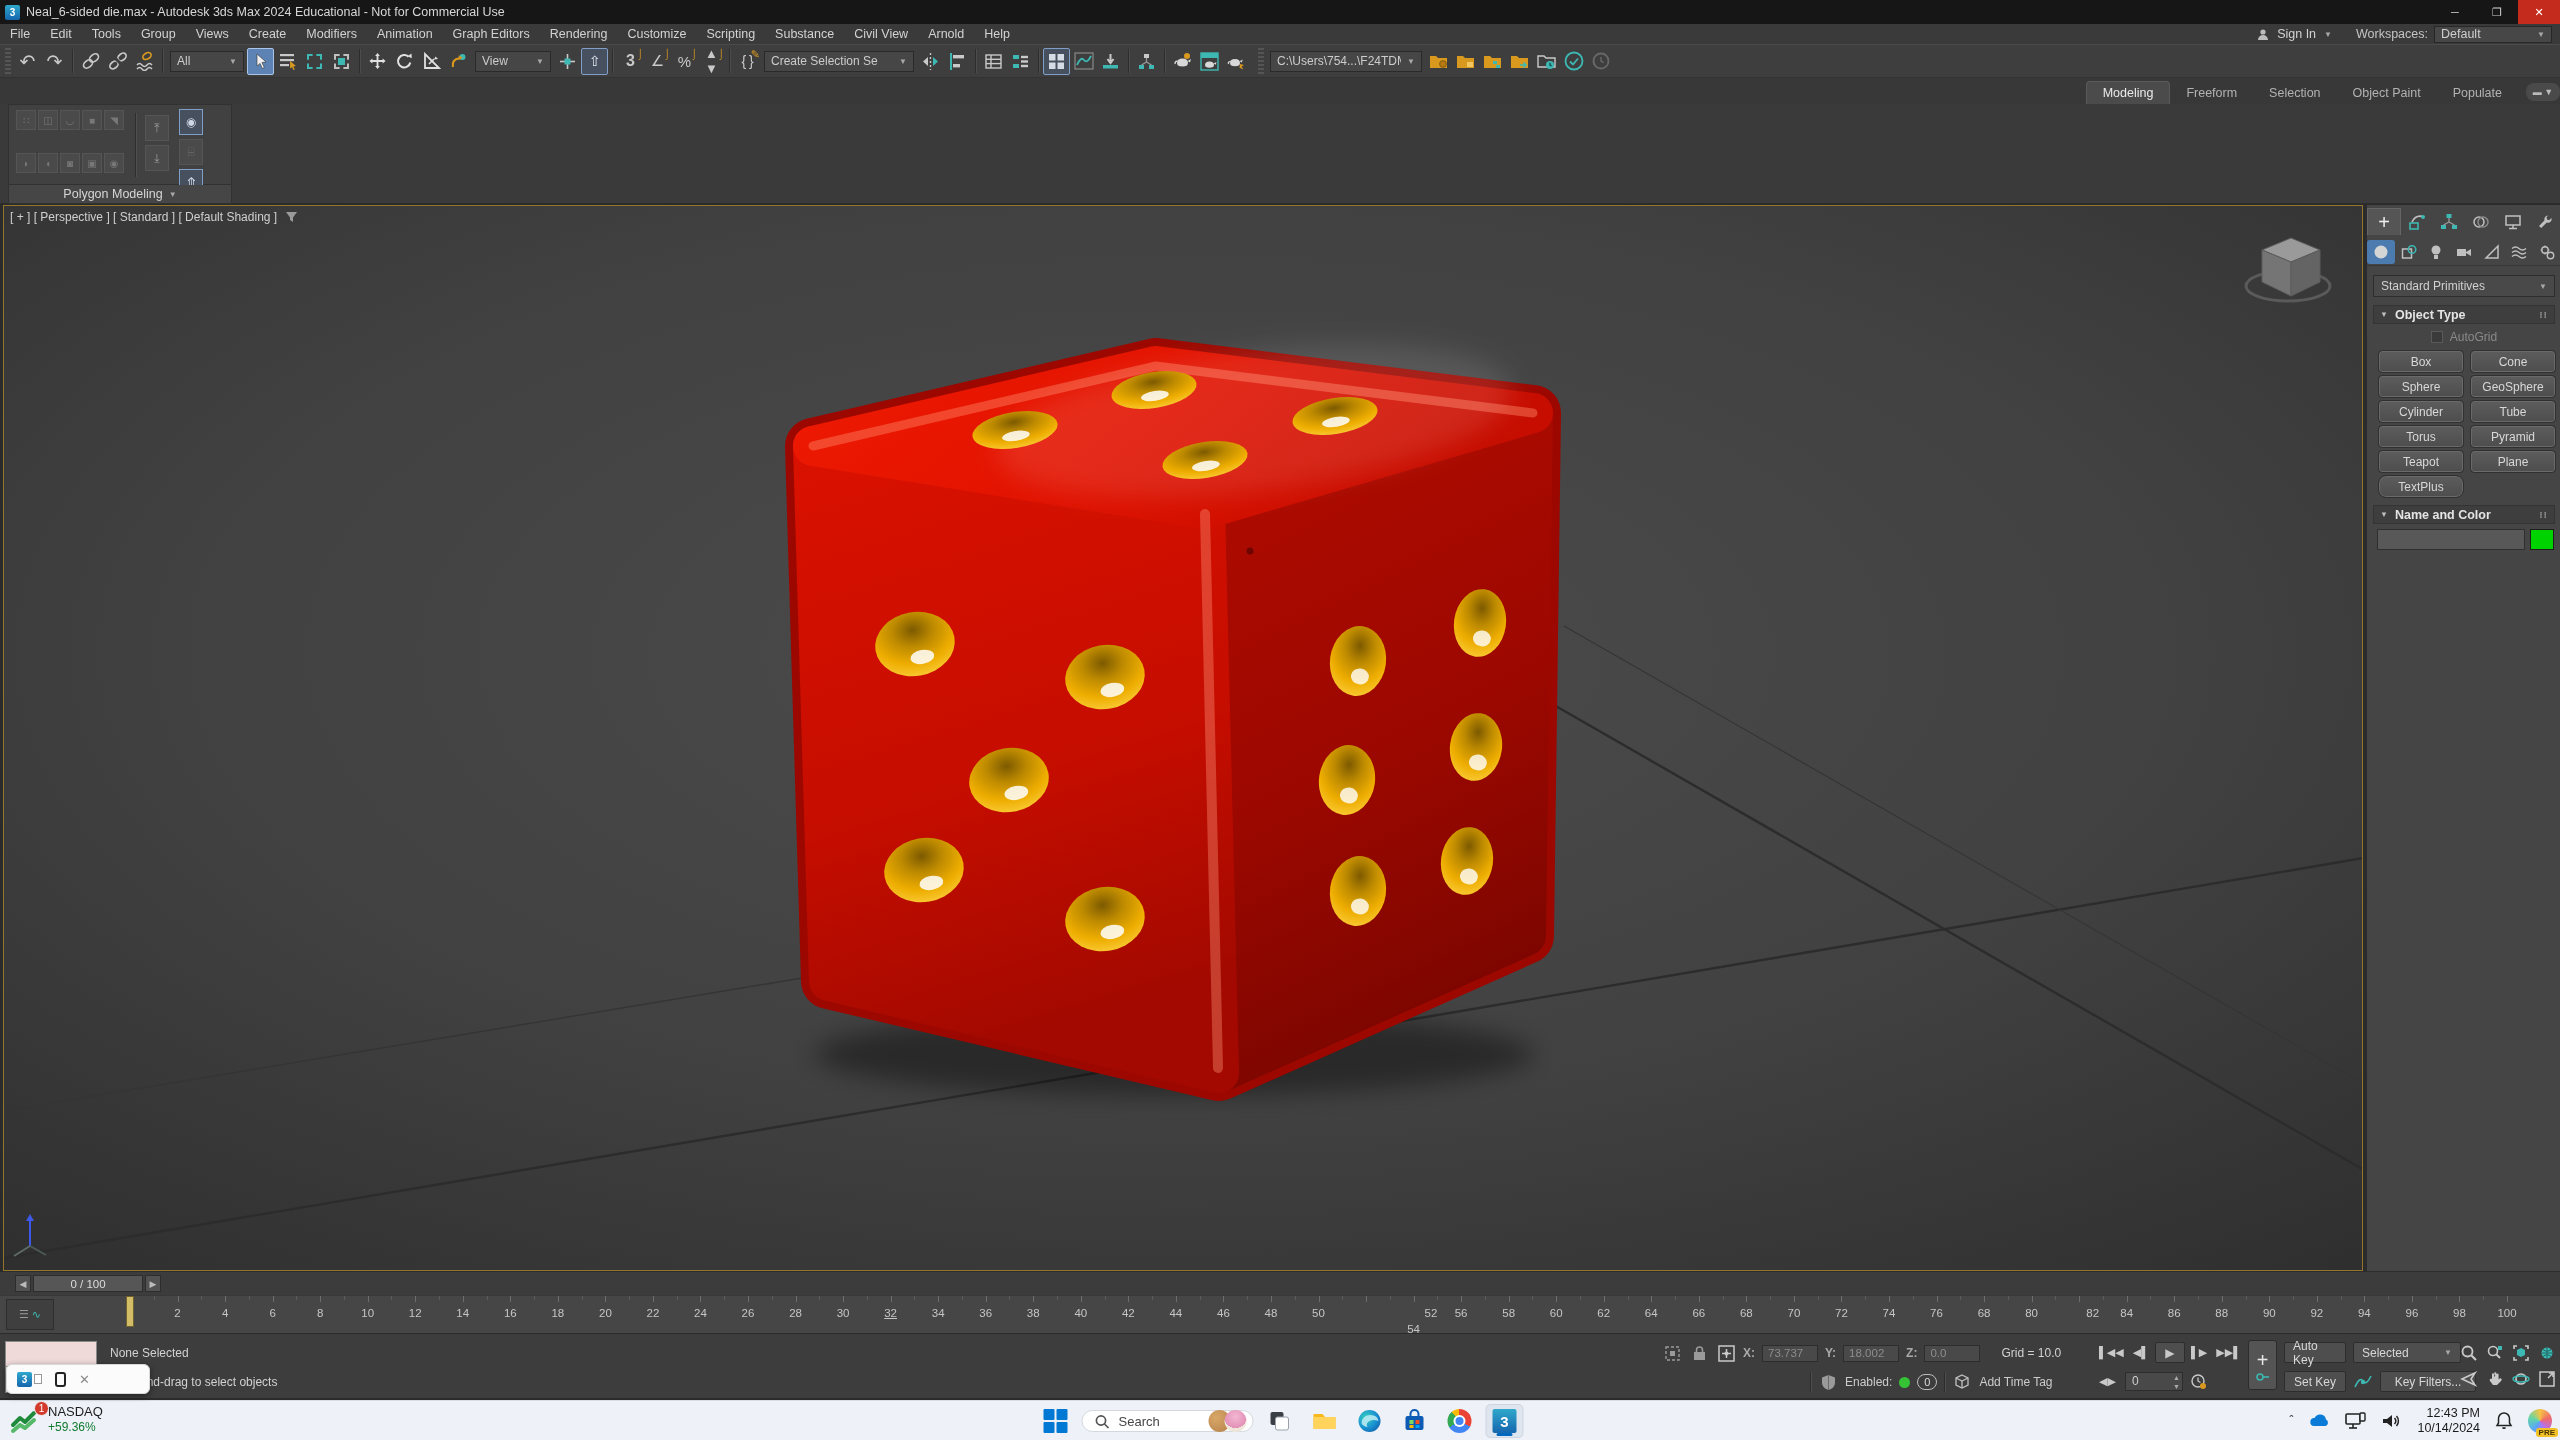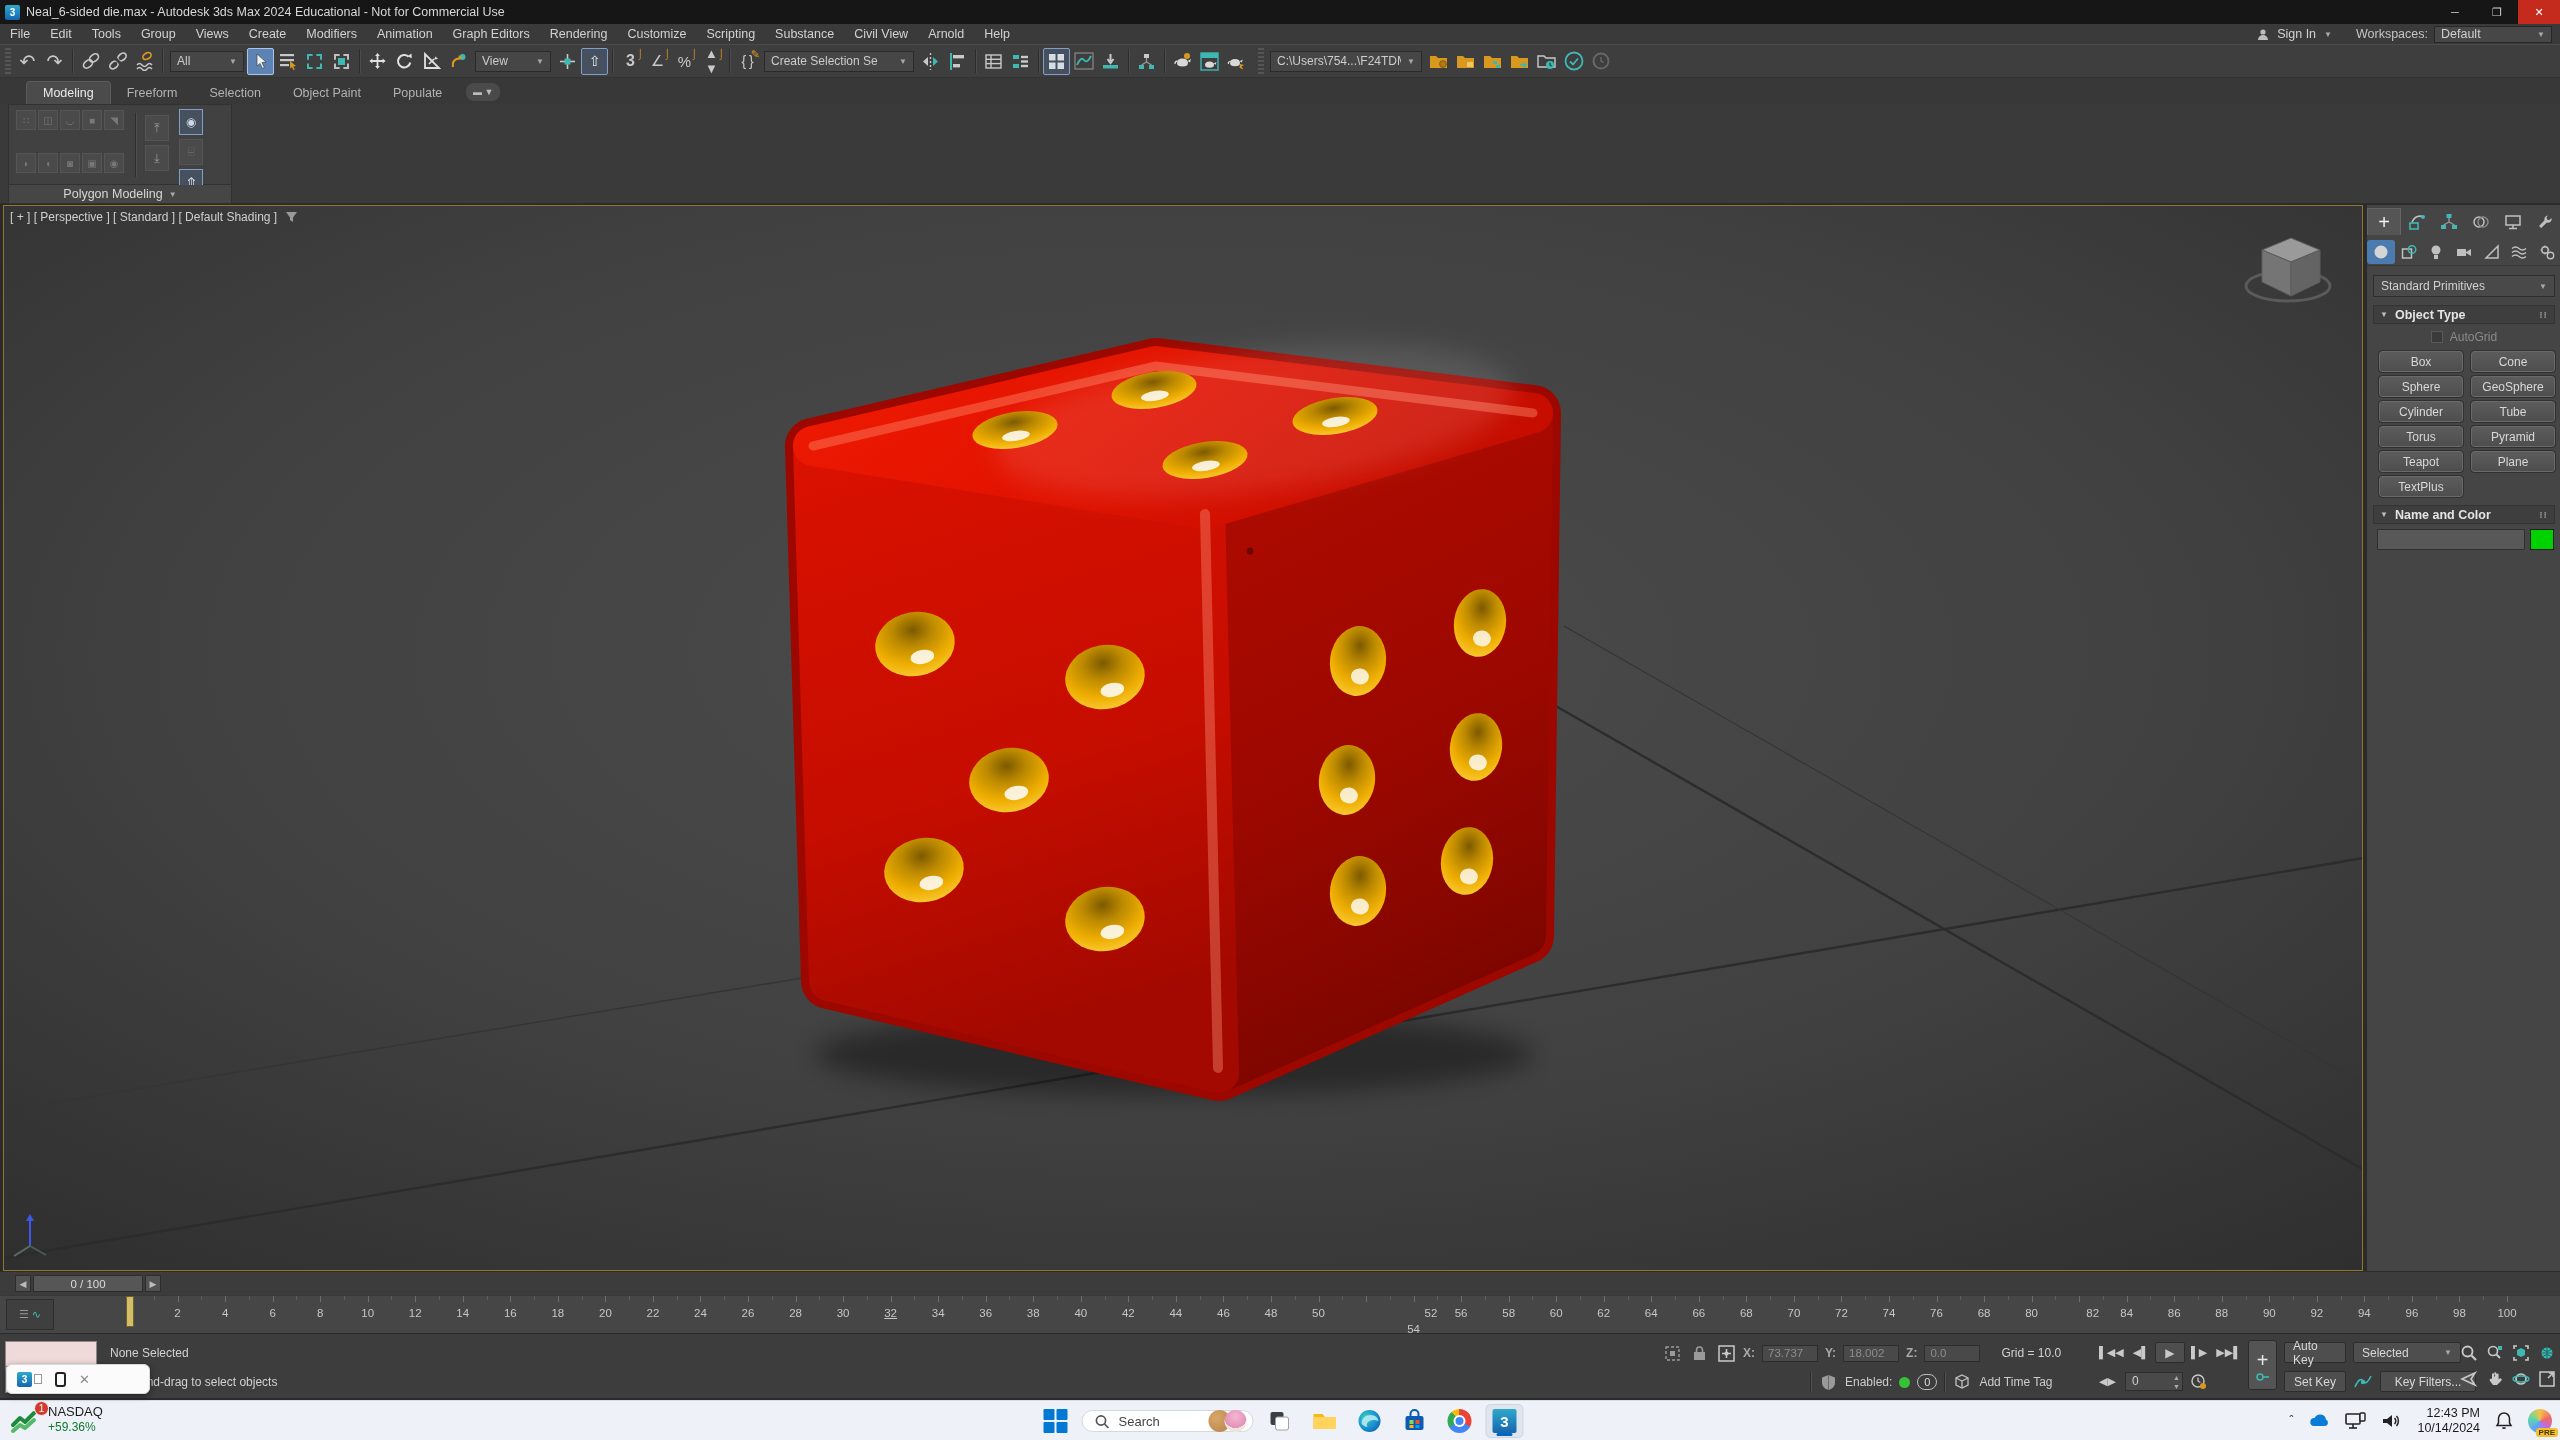--- a/index.html
+++ b/index.html
@@ -34,21 +34,21 @@
   .tb-active{background:#5d83b5;border:1px solid #a9c4e6;border-radius:2px;}
   .tb-boxed{border:1px solid #7f9fc6;background:#46505e;border-radius:2px;}
   .dd{height:21px;background:#464646;border:1px solid #2a2a2a;display:flex;align-items:center;
     padding:0 6px;font-size:12px;color:#cccccc;gap:6px;margin:0 3px;flex:none;white-space:nowrap;}
   .hook{position:absolute;top:0px;right:1px;color:#d9991f;font-size:10px;font-weight:bold;}
   .dsq{width:15px;height:15px;border:2px dashed #bfbfbf;display:flex;}
   .dsq.teal{border-color:#3db8b2;}
   .dsq .inner{width:7px;height:7px;background:#3db8b2;margin:auto;} .teal{color:#3db8b2;}
   
   #ribbon-tabs{position:absolute;left:0;top:78px;width:2560px;height:26px;background:#383838;
-    display:flex;align-items:flex-end;padding-left:26px;}
+    display:flex;align-items:flex-end;padding-left:26px;justify-content:flex-end;}
   .rtab{padding:4px 16px;font-size:12.5px;color:#b2b2b2;}
   .rtab.active{background:#4b4b4b;color:#eaeaea;border:1px solid #5a5a5a;border-bottom:none;border-radius:4px 4px 0 0;}
   .rtab-more{width:34px;height:18px;margin:0 0 3px 8px;background:#4a4a4a;border-radius:8px;color:#bbb;
     font-size:9px;display:flex;align-items:center;justify-content:center;gap:3px;}
   #ribbon-body{position:absolute;left:0;top:104px;width:2560px;height:100px;background:#3a3a3a;border-bottom:1px solid #2c2c2c;}
   #pm-group{position:absolute;left:8px;top:0;width:224px;height:81px;background:#414141;border:1px solid #313131;}
   .pm-mini{width:20px;height:20px;background:#4a4a4a;border:1px solid #555;color:#787878;font-size:10px;
     display:inline-flex;align-items:center;justify-content:center;margin:2px 1px;}
   .pm-col{position:absolute;display:flex;flex-direction:column;gap:4px;}
   .pm-tallbtn{width:24px;height:26px;background:#4a4a4a;border:1px solid #555;color:#9a9a9a;font-size:12px;
@@ -709,21 +709,21 @@
       <div class="otbtn" style="left: 0px; top: 0px;">Box</div>
       <div class="otbtn" style="left: 92px; top: 0px;">Cone</div>
       <div class="otbtn" style="left: 0px; top: 25px;">Sphere</div>
       <div class="otbtn" style="left: 92px; top: 25px;">GeoSphere</div>
       <div class="otbtn" style="left: 0px; top: 50px;">Cylinder</div>
       <div class="otbtn" style="left: 92px; top: 50px;">Tube</div>
       <div class="otbtn" style="left: 0px; top: 75px;">Torus</div>
       <div class="otbtn" style="left: 92px; top: 75px;">Pyramid</div>
       <div class="otbtn" style="left: 0px; top: 100px;">Teapot</div>
       <div class="otbtn" style="left: 92px; top: 100px;">Plane</div>
-      <div class="otbtn" style="left: 0px; top: 125px;">TextPlus</div>
+      <div class="otbtn" style="left: 0px; top: 125px; border-radius: 7px;">TextPlus</div>
     </div>
   <div class="rollhead" style="top:300px;">
     <span class="arr">▼</span>
     <span>Name and Color</span>
     <span class="grdots">⁝⁝</span>
   </div>
   <div id="nc-field"></div>
   <div id="nc-swatch" style="background: rgb(0, 210, 0);"></div>
 </div>
 

